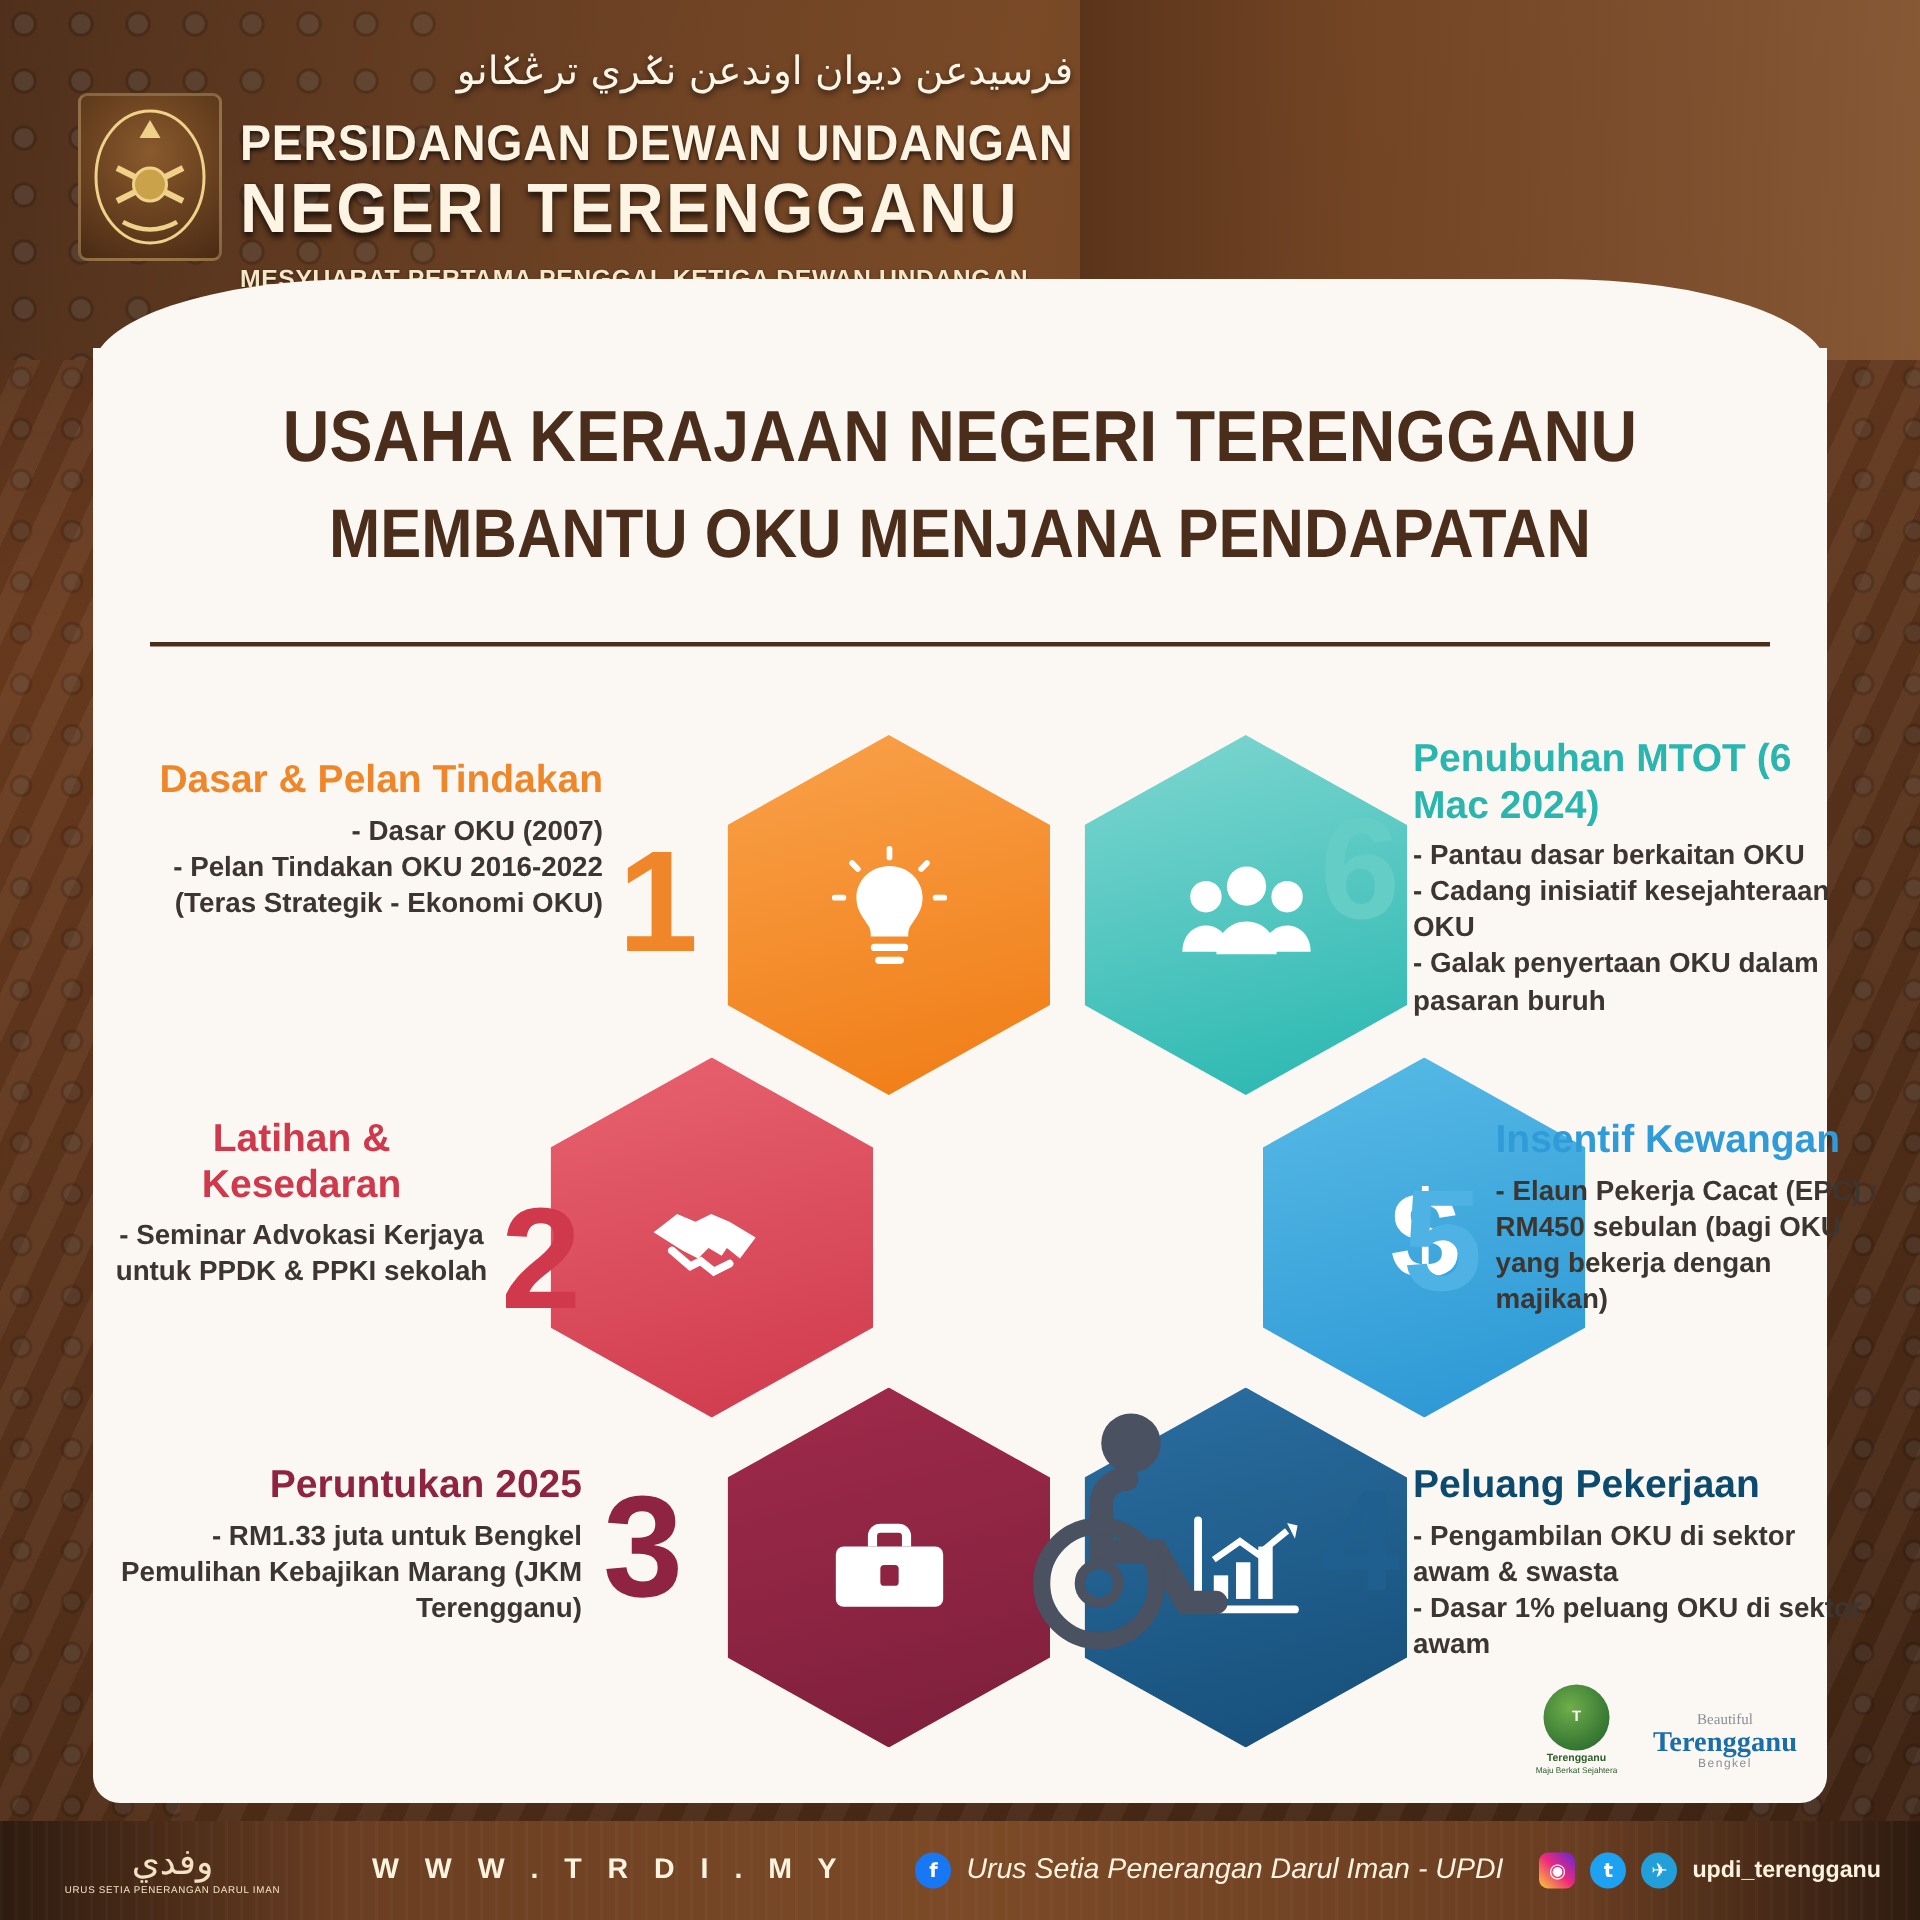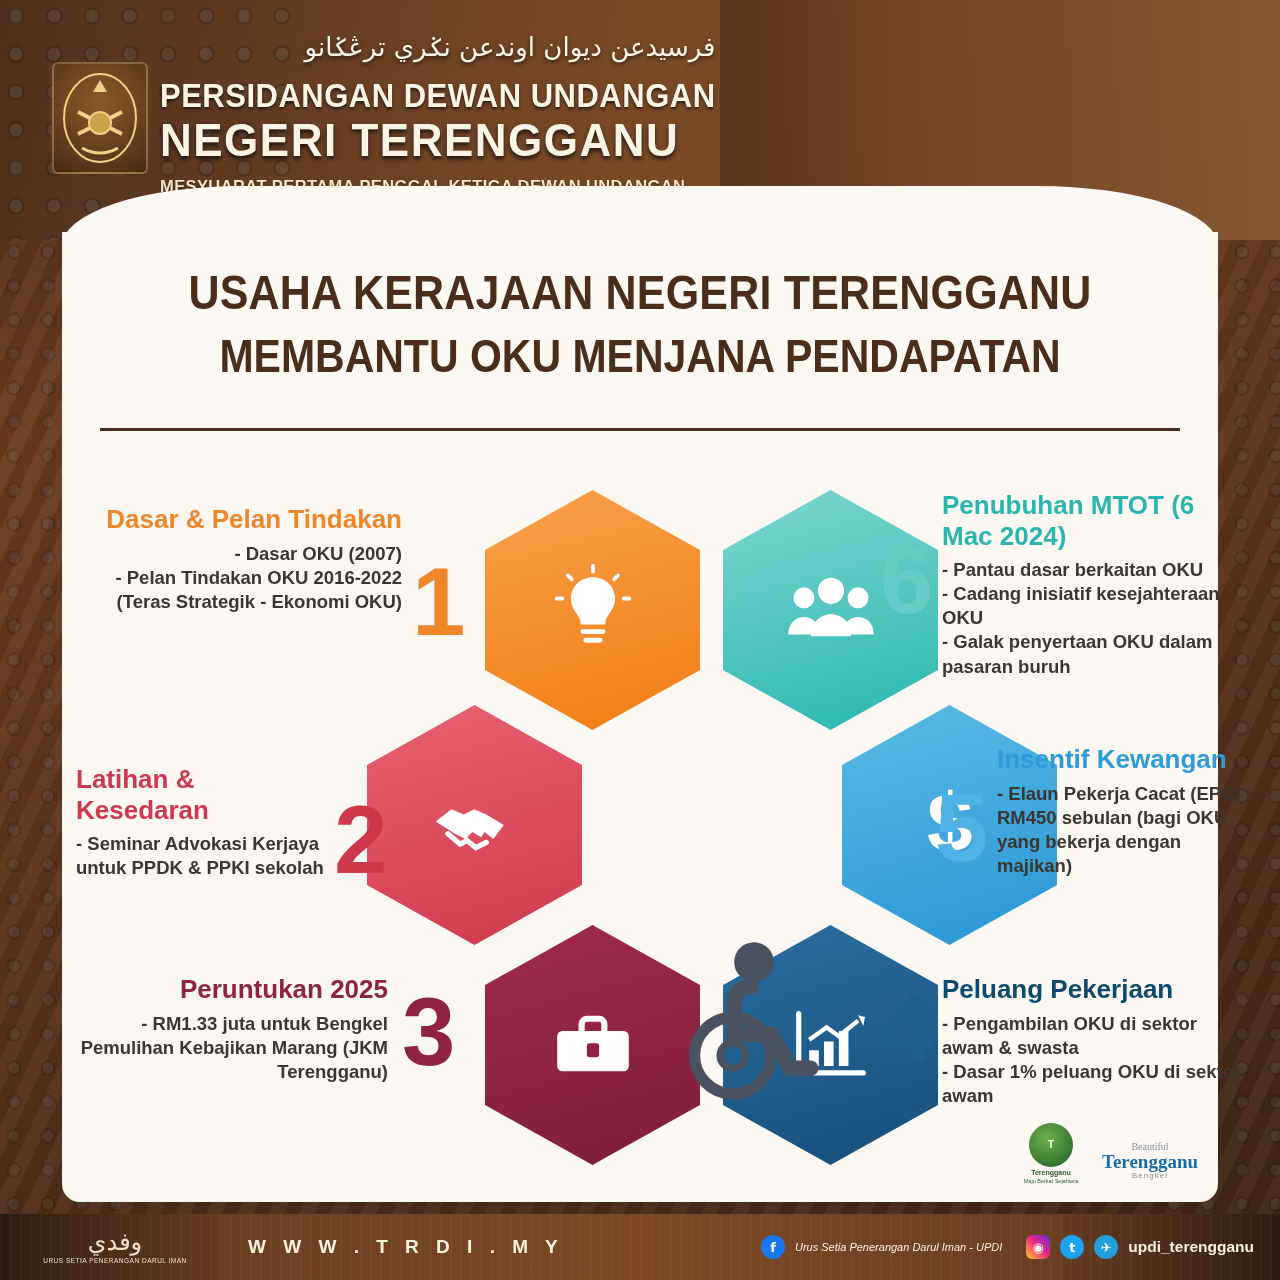--- a/index.html
+++ b/index.html
@@ -129,21 +129,21 @@
     font-family:"Liberation Sans", sans-serif;
   }
   .blk { position:absolute; }
   .blk h4 { font-size:26px; font-weight:bold; line-height:1.18; }
   .blk p  { font-size:18.5px; font-weight:bold; color:#3c3530; line-height:1.3; margin-top:7px; }
 
   .b1 { left:40px;  top:272px; width:300px; text-align:right; }
   .b1 h4 { color:#f0862a; }
   .n1 { left:350px; top:322px; color:#f0862a; }
 
-  .b2 { left:14px;  top:532px; width:250px; text-align:left; }
+  .b2 { left:14px;  top:511px; width:250px; text-align:center; }
   .b2 h4 { color:#d0394b; }
   .n2 { left:272px; top:560px; color:#d0394b; }
 
   .b3 { left:6px;  top:742px; width:320px; text-align:right; }
   .b3 h4 { color:#8e2342; }
   .n3 { left:340px; top:752px; color:#8e2342; }
 
   .b6 { left:880px; top:258px; width:310px; text-align:left; }
   .b6 h4 { color:#2ab5ae; }
   .n6 { left:818px; top:300px; color:#63cdc6; }
@@ -199,21 +199,21 @@
   .sicon {
     width:24px; height:24px; border-radius:6px; display:flex;
     align-items:center; justify-content:center; color:#fff; font-size:13px; font-weight:bold;
     font-family:"DejaVu Sans", sans-serif;
   }
   .fb  { background:#1877f2; border-radius:50%; }
   .ig  { background:linear-gradient(45deg,#f9ce34,#ee2a7b,#6228d7); }
   .tw  { background:#1da1f2; border-radius:50%; }
   .tg  { background:#229ed9; border-radius:50%; }
   .shandle { color:#fdf3df; font-size:15.5px; font-weight:bold; }
-  .sname { color:#fdf3df; font-size:11px; font-style:italic; margin-right:14px; }
+  .sname { color:#fdf3df; font-size:19px; font-style:italic; margin-right:14px; }
 </style>
 </head>
 <body>
 
 <div class="bg-outer">
   <div class="bg-side-pattern left"></div>
   <div class="bg-side-pattern right"></div>
 </div>
 
 <div class="header">

